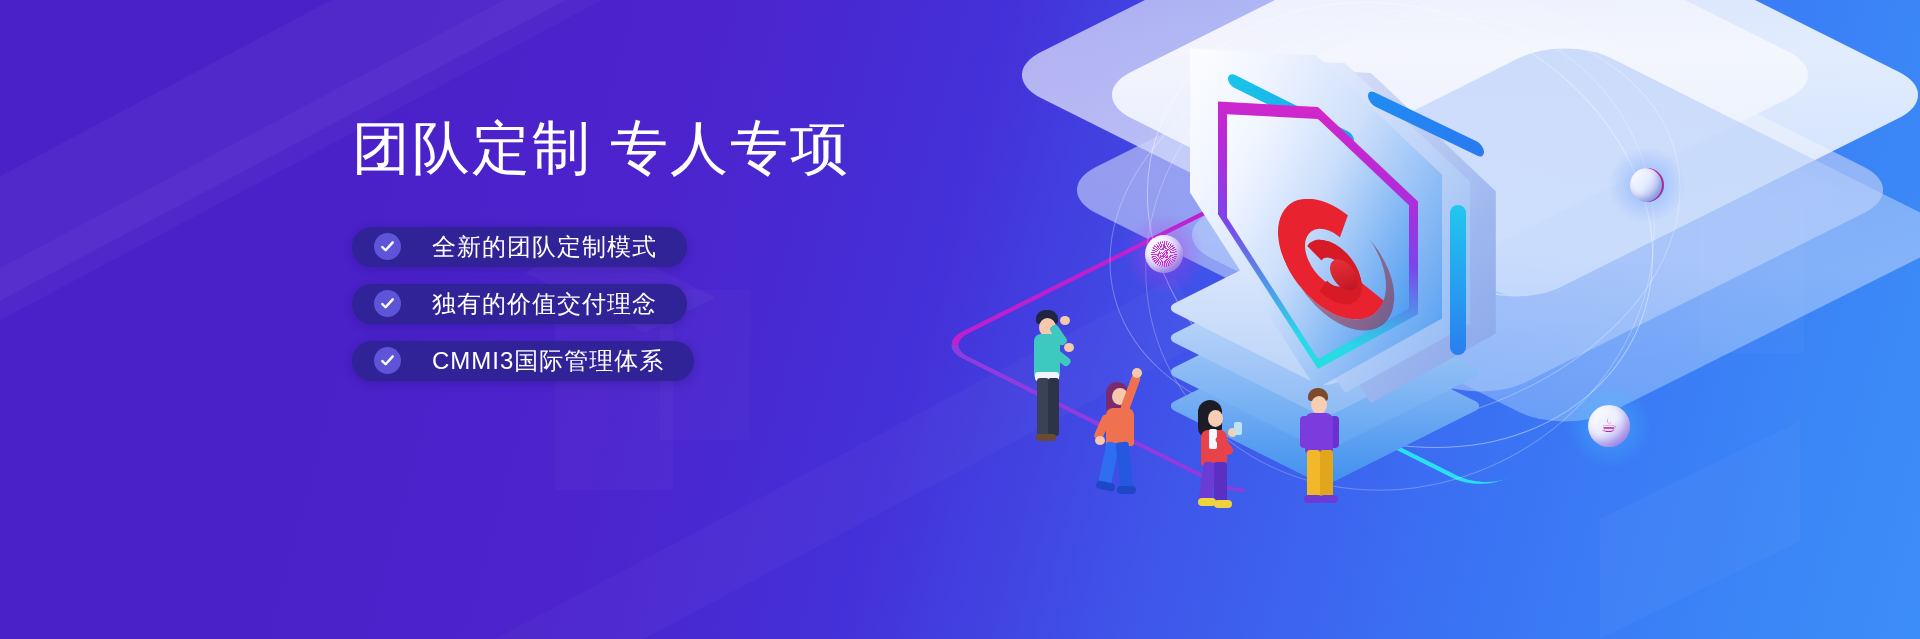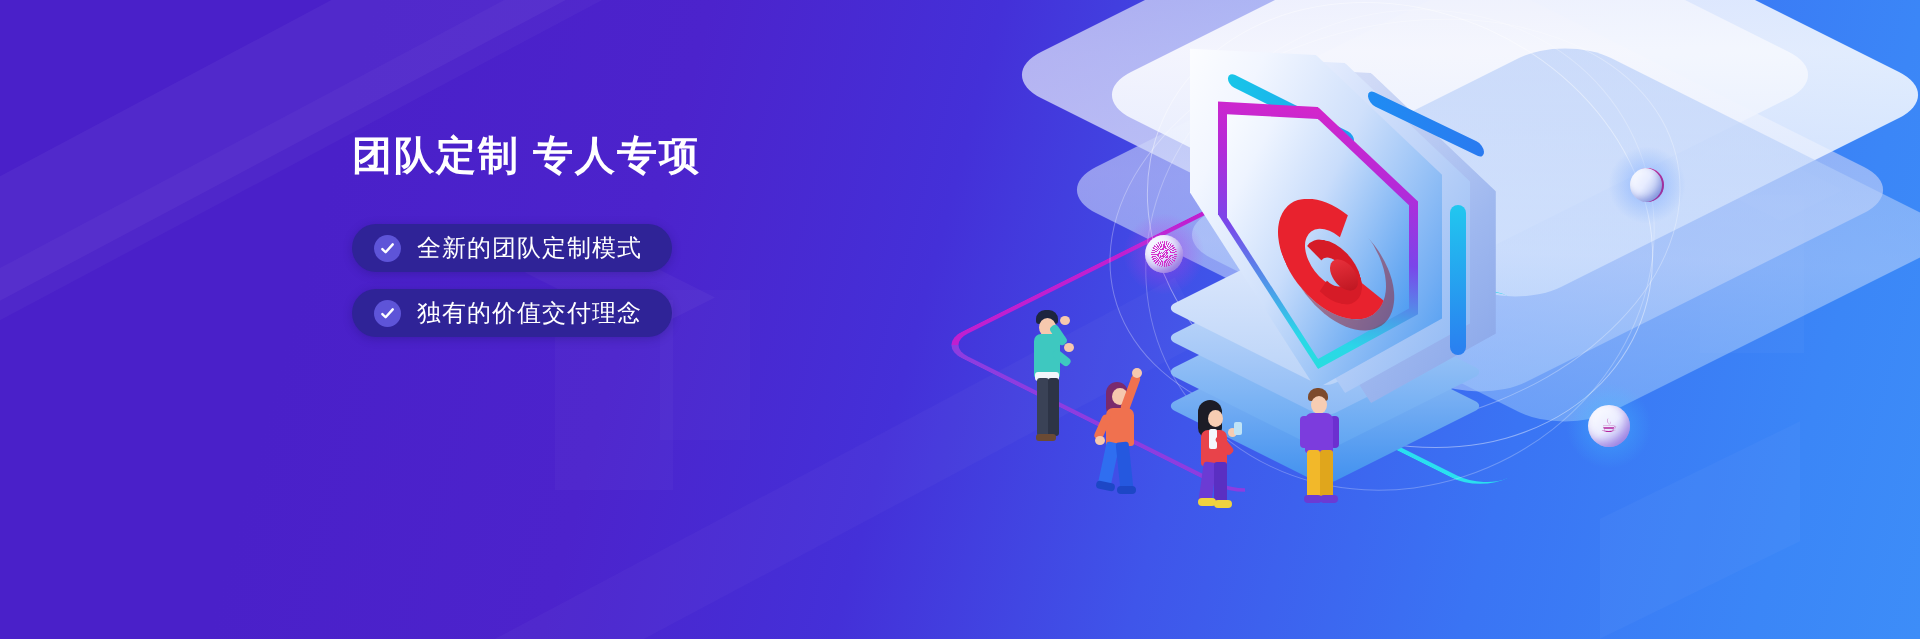--- a/index.html
+++ b/index.html
@@ -250,31 +250,31 @@
   #person-d .p-arm.a2 { left:34px; top:28px; width:9px; height:32px; background:#6c2fd0; }
   #person-d .p-leg.l1 { left:11px; top:62px; width:13px; height:48px; background:#f2b82a; }
   #person-d .p-leg.l2 { left:24px; top:62px; width:13px; height:48px; background:#e0a61c; }
   #person-d .shoe.s1 { position:absolute; left:8px; top:107px; width:18px; height:8px; background:#6b3bd4; border-radius:4px; }
   #person-d .shoe.s2 { position:absolute; left:24px; top:107px; width:18px; height:8px; background:#6b3bd4; border-radius:4px; }
 
   
   #copy { position:absolute; left:352px; top:118px; width:620px; }
 
   #headline {
-    font-size:40px; font-weight:bold; color:#ffffff;
-    letter-spacing:2px; line-height:1.05; white-space:nowrap;margin-top:16px;
+    font-size:58px; font-weight:normal; color:#ffffff;
+    letter-spacing:2px; line-height:1.05; white-space:nowrap;
   }
   #subhead {
     margin-top:22px; font-size:30px; color:#3ef0f0;
     letter-spacing:13px; white-space:nowrap; font-weight:normal;
   }
   #pill-list { margin-top:48px; display:flex; flex-direction:column; gap:17px; align-items:flex-start; }
   .pill {
-    display:flex; align-items:center; gap:16px;
-    height:48px; padding:0 30px 0 22px;
+    display:flex; align-items:center; gap:31px;
+    height:40px; padding:0 30px 0 22px;
     border-radius:26px;
     background:#2f2397;
     box-shadow:0 2px 10px rgba(20,10,80,.25);
   }
   .pill .check {
     flex:0 0 auto; width:27px; height:27px; border-radius:50%;
     background:#5e54d8;
     display:flex; align-items:center; justify-content:center;
   }
   .pill .check svg { width:15px; height:15px; display:block; }
@@ -416,17 +416,25 @@
 
       <div class="pill">
         <span class="check">
           <svg viewBox="0 0 16 16" aria-hidden="true">
               <path d="M2.5 8.6 L6 12 L13.6 3.6" fill="none" stroke="#ffffff" stroke-width="2.6" stroke-linecap="round" stroke-linejoin="round"></path>
             </svg>
         </span>
         <span class="txt">独有的价值交付理念</span>
       </div>
 
+      <div class="pill">
+        <span class="check">
+          <svg viewBox="0 0 16 16" aria-hidden="true">
+              <path d="M2.5 8.6 L6 12 L13.6 3.6" fill="none" stroke="#ffffff" stroke-width="2.6" stroke-linecap="round" stroke-linejoin="round"></path>
+            </svg>
+        </span>
+        <span class="txt">CMMI3国际管理体系</span>
+      </div>
 
     </div>
   </div>
 
 </div>
 
 </body></html>

